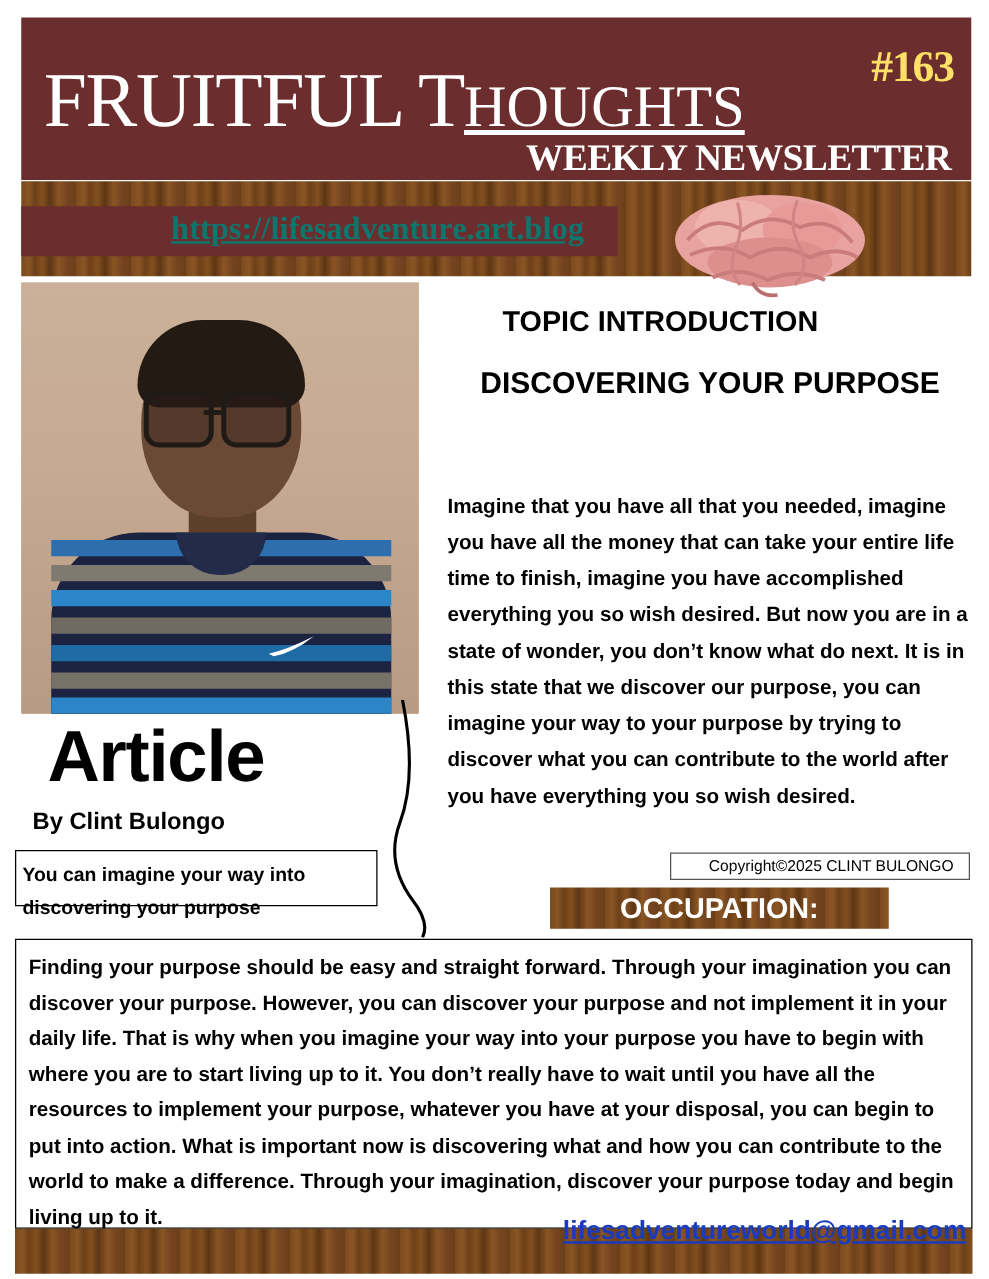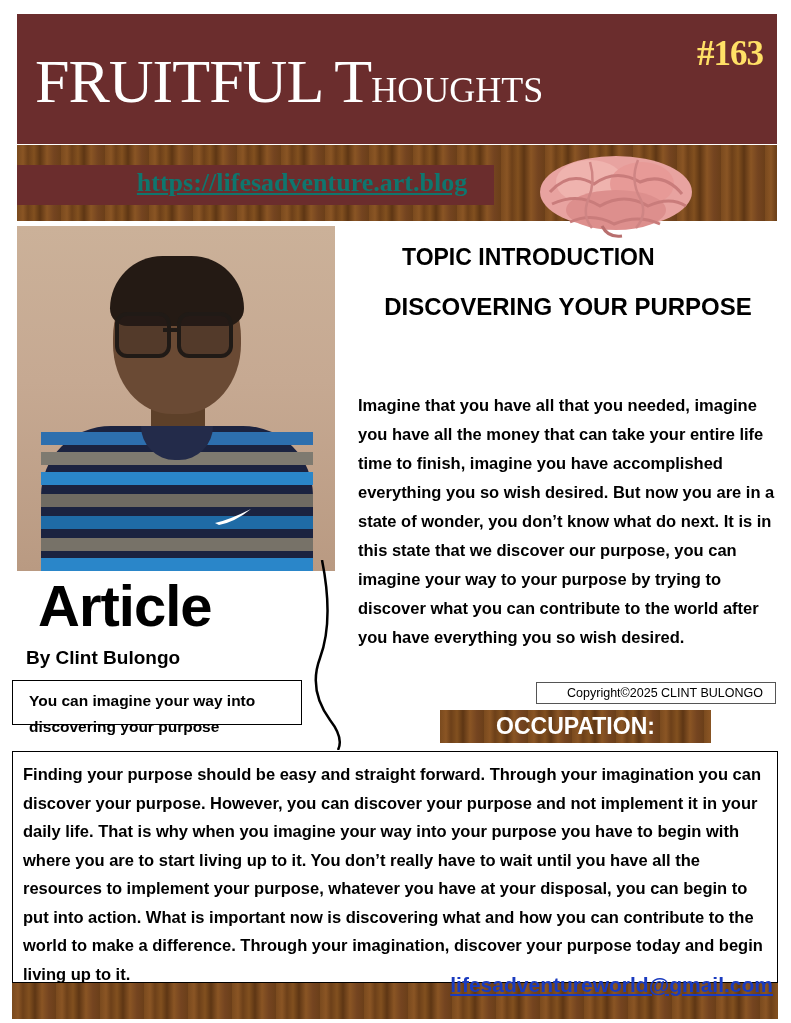--- a/index.html
+++ b/index.html
@@ -42,23 +42,24 @@
     color: #ffffff;
     font-family: "Liberation Serif", serif;
     white-space: nowrap;
   }
   .title-main {
     font-size: 62px;
     font-weight: normal;
     letter-spacing: -1px;
   }
   .title-sub {
-    font-size: 36px;
+    font-size: 47px;
     font-weight: normal;
     letter-spacing: 0px;
+    text-decoration: underline;
   }
   .weekly {
     position: absolute;
     right: 16px;
     top: 96px;
     color: #ffffff;
     font-family: "Liberation Serif", serif;
     font-weight: bold;
     font-size: 30px;
     letter-spacing: -0.5px;
@@ -257,21 +258,21 @@
     color: #000;
   }
   .quote-box {
     position: absolute;
     left: 12px;
     top: 680px;
     width: 290px;
     height: 45px;
     border: 1.5px solid #000;
     box-sizing: border-box;
-    padding: 7px 16px;
+    padding: 7px 5px;
     font-family: "Liberation Sans", sans-serif;
     font-weight: bold;
     font-size: 15.5px;
     line-height: 26px;
     color: #000;
   }
   .speech-tail {
     position: absolute;
     left: 300px;
     top: 560px;
@@ -356,20 +357,21 @@
   }
 </style>
 </head>
 <body>
 
 <div class="masthead">
   <div class="issue-no">#163</div>
   <div class="title-row">
     <span class="title-main">FRUITFUL T</span><span class="title-sub">HOUGHTS</span>
   </div>
+  <div class="weekly">WEEKLY NEWSLETTER</div>
 </div>
 
 <div class="wood-band"></div>
 <div class="url-plate"></div>
 <div class="url-text">https://lifesadventure.art.blog</div>
 
 <svg class="brain" viewBox="0 0 180 96">
   <ellipse cx="86" cy="44" rx="76" ry="36" fill="#e8a3a0"></ellipse>
   <ellipse cx="60" cy="34" rx="34" ry="22" fill="#efb3ae"></ellipse>
   <ellipse cx="112" cy="36" rx="32" ry="22" fill="#e79a97"></ellipse>

